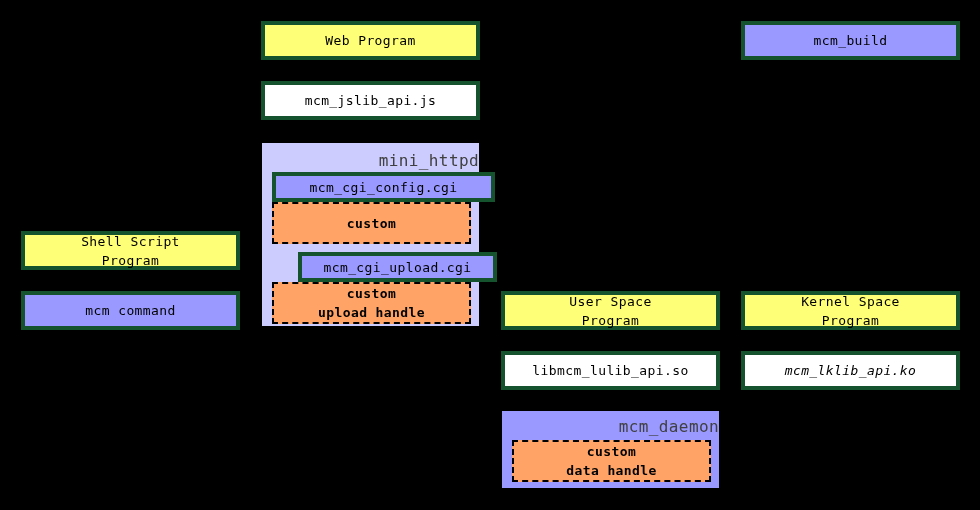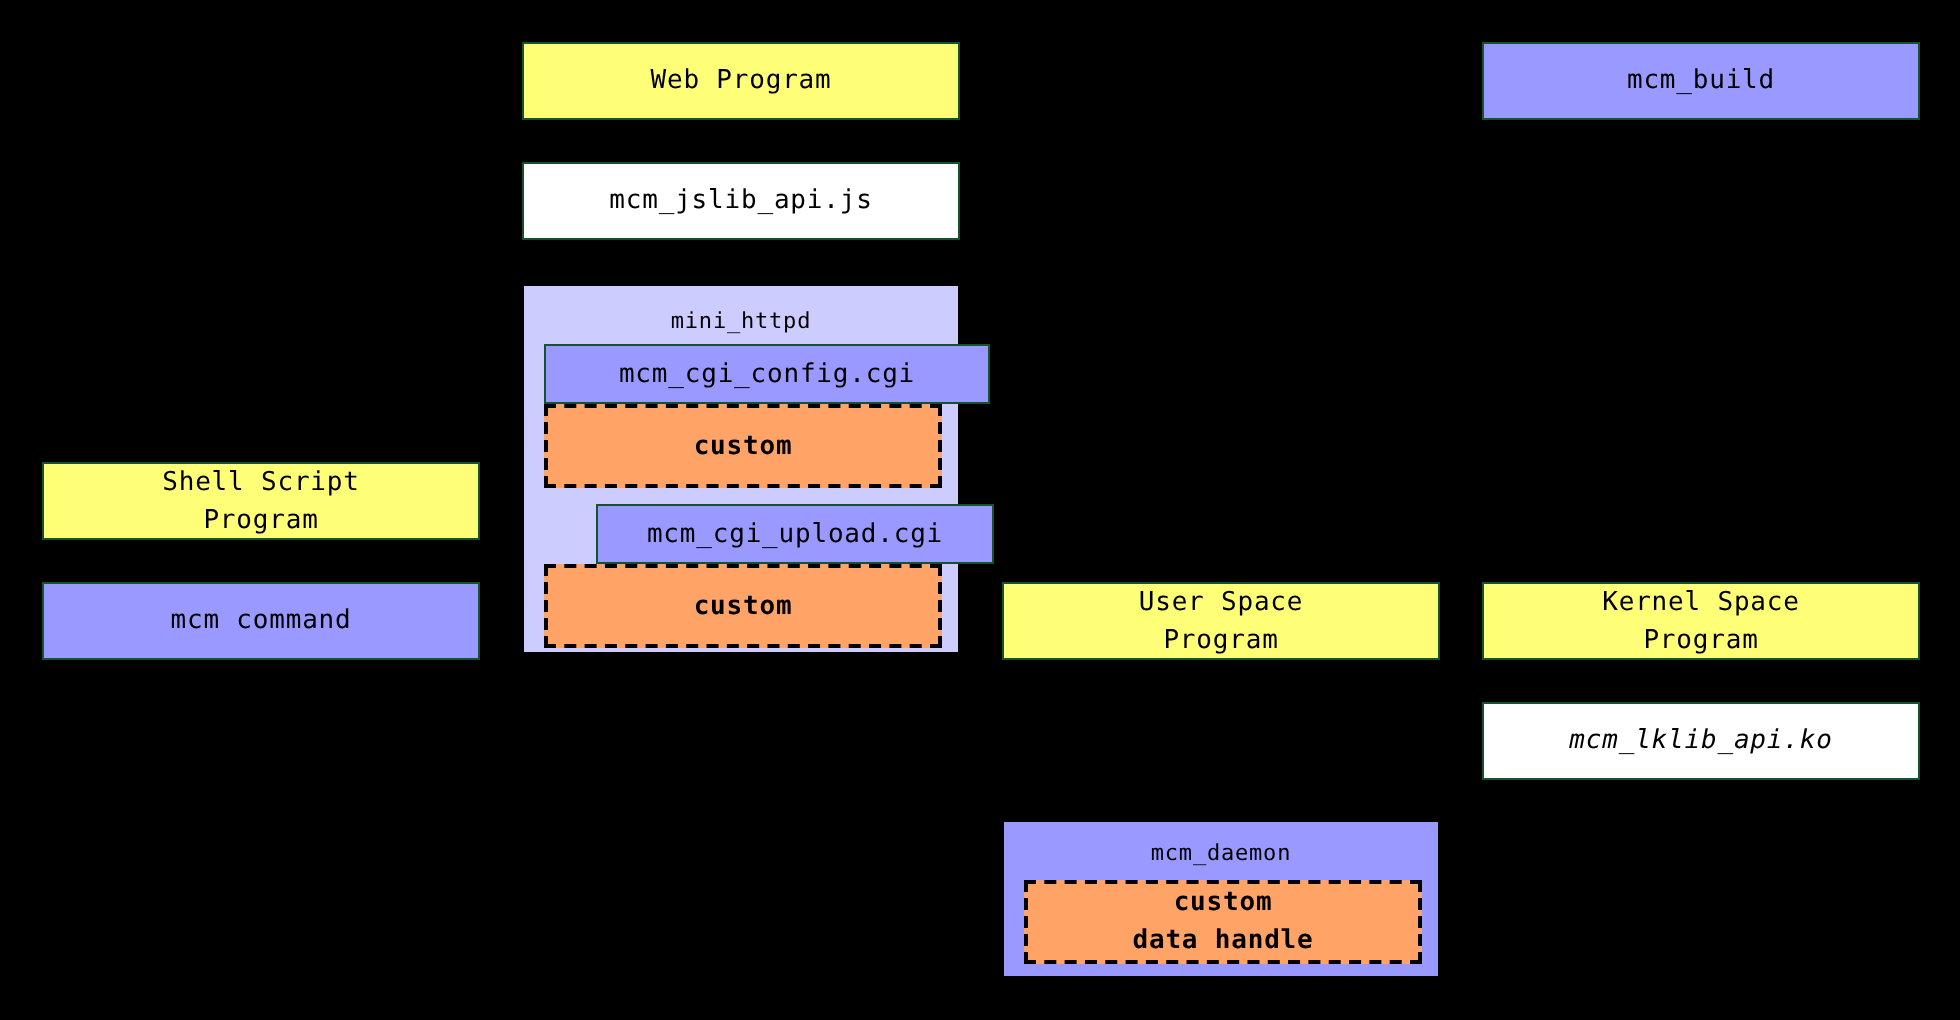--- a/index.html
+++ b/index.html
@@ -28,42 +28,42 @@
     flex-direction: column;
     align-items: center;
     justify-content: center;
     color: #000000;
     font-size: 13px;
     line-height: 19px;
     letter-spacing: 0.4px;
     text-align: center;
     white-space: pre;
   }
-  .solid-border { border: 1px solid #14532d; }
+  .solid-border { border: 4px solid #14532d; }
   .dashed-border { border: 2px dashed #000000; }
   .fill-yellow { background: #FFFF77; }
   .fill-green  { background: #ffffff; }
   .fill-purple { background: #9999FF; }
   .fill-orange { background: #FFA366; font-weight: bold; }
   .fill-lilac  { background: #CCCCFF; }
 
   
   .group {
     position: absolute;
     box-sizing: border-box;
     border: 1px solid #000000;
     display: block;
   }
   .group-title {
     position: absolute;
     left: 0;
     width: 100%;
-    text-align: center;
-    color: #000000;
-    font-size: 11px;
+    text-align: right;
+    color: #404040;
+    font-size: 16px;
     line-height: 19px;
     letter-spacing: 0.4px;
     white-space: pre;
   }
   .line2 { display: block; }
 </style>
 </head>
 <body>
 
 <div class="canvas">
@@ -86,37 +86,41 @@
     <div class="node dashed-border fill-orange" style="left:10px; top:59px; width:199px; height:42px;">
       <span class="line2">custom</span>
     </div>
 
     <div class="node solid-border fill-purple" style="left:20px; top:109px; width:199px; height:30px;margin-left:16px;">
       <span>mcm_cgi_upload.cgi</span>
     </div>
 
     <div class="node dashed-border fill-orange" style="left:10px; top:139px; width:199px; height:42px;">
       <span class="line2">custom</span>
+      <span class="line2">upload handle</span>
     </div>
   </div>
 
   <div class="node solid-border fill-yellow" style="left:21px; top:231px; width:219px; height:39px;">
     <span class="line2">Shell Script</span>
     <span class="line2">Program</span>
   </div>
 
   <div class="node solid-border fill-purple" style="left:21px; top:291px; width:219px; height:39px;">
     <span>mcm command</span>
   </div>
 
   <div class="node solid-border fill-yellow" style="left:501px; top:291px; width:219px; height:39px;">
     <span class="line2">User Space</span>
     <span class="line2">Program</span>
   </div>
 
+  <div class="node solid-border fill-green" style="left:501px; top:351px; width:219px; height:39px;">
+    <span>libmcm_lulib_api.so</span>
+  </div>
 
   <div class="group fill-purple" style="left:501px; top:410px; width:219px; height:79px;">
     <div class="group-title" style="top:6px;">mcm_daemon</div>
 
     <div class="node dashed-border fill-orange" style="left:10px; top:29px; width:199px; height:42px;">
       <span class="line2">custom</span>
       <span class="line2">data handle</span>
     </div>
   </div>
 

